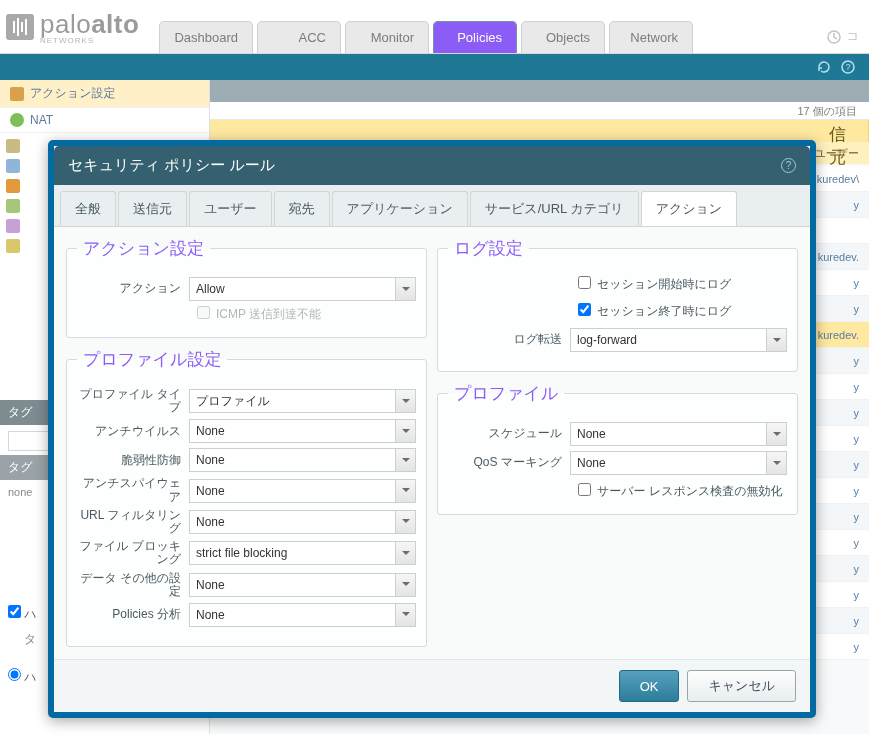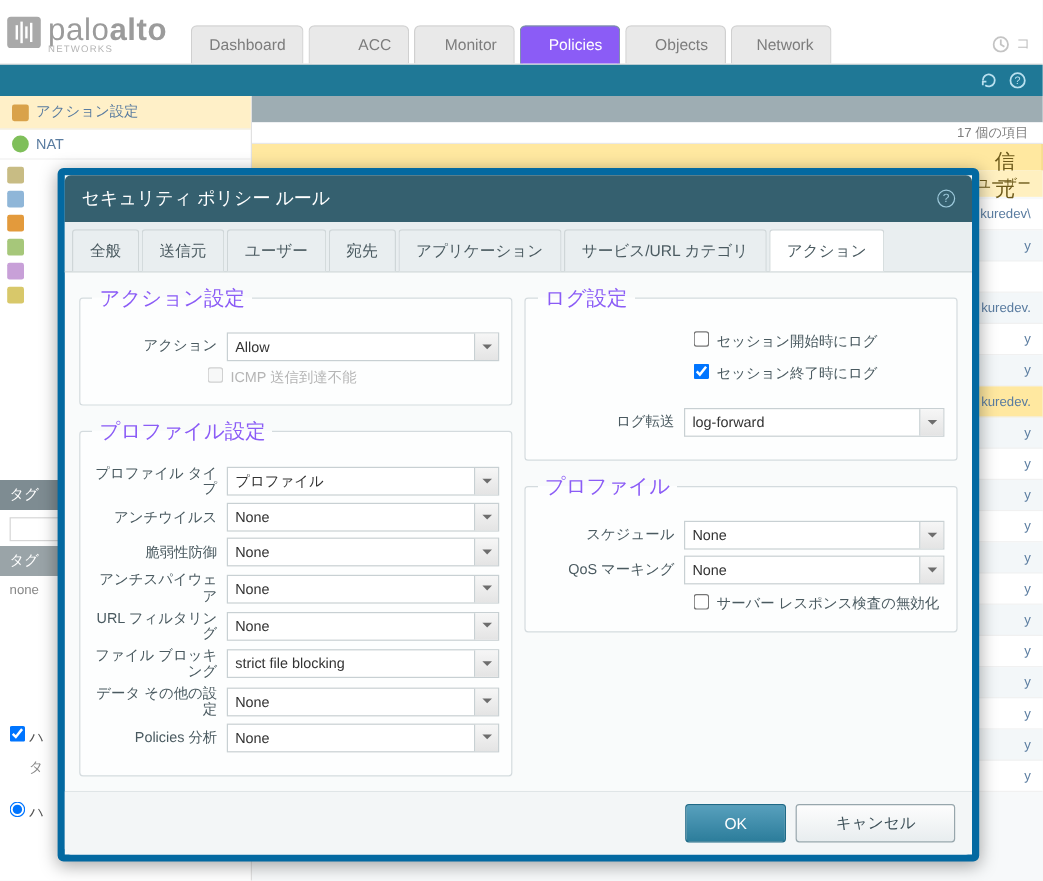--- a/index.html
+++ b/index.html
@@ -55,24 +55,24 @@
     legend{padding:0 6px;color:#8b5cf6;font-size:17px}
     .frow{display:flex;align-items:center;margin:5px 0}
     .frow label{width:112px;text-align:right;padding-right:8px;color:#4a5a60;font-size:12px;line-height:1.1}
     .frow .combo{flex:1;position:relative}
     .combo input{width:100%;border:1px solid #c8d0d3;padding:4px 22px 4px 6px;font-size:12px;background:#fff;color:#333}
     .combo .dd{position:absolute;right:1px;top:1px;bottom:1px;width:20px;background:linear-gradient(#f6f6f6,#e4e4e4);border-left:1px solid #c8d0d3;display:flex;align-items:center;justify-content:center}
     .combo .dd::after{content:"";border:4px solid transparent;border-top-color:#6d6d6d;margin-top:3px}
     .chk{display:flex;align-items:flex-start;gap:6px;color:#4a5a60;font-size:12px}
     .chk.disabled{color:#b5b5b5}
     .chk input{width:13px;height:13px}
-    .indent{margin-left:96px;margin-top:4px}
+    .indent{margin-left:120px;margin-top:4px}
     .col2label{width:130px}
     .modal-footer{padding:10px 14px;background:#f3f6f7;border-top:1px solid #dfe5e7;display:flex;justify-content:flex-end;gap:8px;border-radius:0 0 5px 5px}
-    .btn{padding:6px 32px;border:1px solid #97a6ac;border-radius:3px;background:linear-gradient(#fdfdfd,#e8edef);color:#3d5058;font-size:13px;cursor:pointer}
+    .btn{padding:6px 20px;border:1px solid #97a6ac;border-radius:3px;background:linear-gradient(#fdfdfd,#e8edef);color:#3d5058;font-size:13px;cursor:pointer}
     .btn.primary{background:linear-gradient(#58a0bd,#2c7d9b);border-color:#1e6a87;color:#fff}
     .ic{width:14px;height:14px;display:inline-block;border-radius:2px}
   </style>
 </head>
 <body>
 
 <div class="topbar">
   <div class="logo">
     <div class="logo-bars">
       <span style="height:12px"></span>
@@ -295,21 +295,21 @@
       <fieldset>
         <legend>ログ設定</legend>
         <div class="chk" style="margin-left:130px;margin-top:4px">
           <input type="checkbox" style="">
           <span>セッション開始時にログ</span>
         </div>
         <div class="chk" style="margin-left:130px;margin-top:10px">
           <input type="checkbox" checked="" style="">
           <span>セッション終了時にログ</span>
         </div>
-        <div class="frow" style="margin-top:20px">
+        <div class="frow" style="margin-top:8px">
           <label class="col2label" style="width:122px">ログ転送</label>
           <div class="combo"><input value="log-forward" style=""><div class="dd"></div></div>
         </div>
       </fieldset>
 
       <fieldset>
         <legend>プロファイル</legend>
         <div class="frow">
           <label style="width:122px">スケジュール</label>
           <div class="combo"><input value="None" style=""><div class="dd"></div></div>

